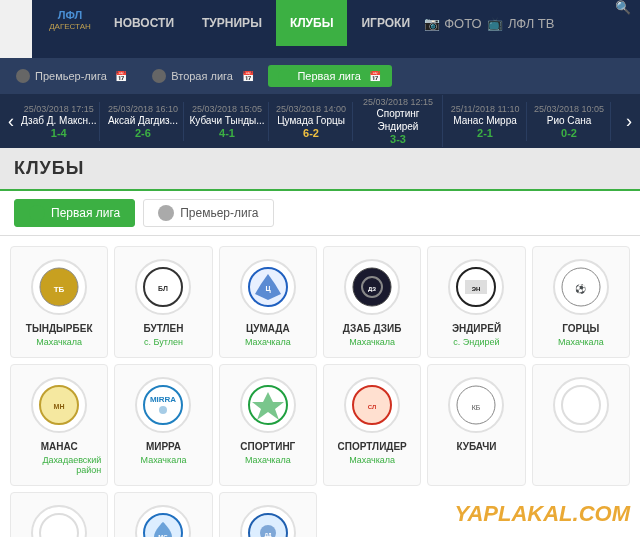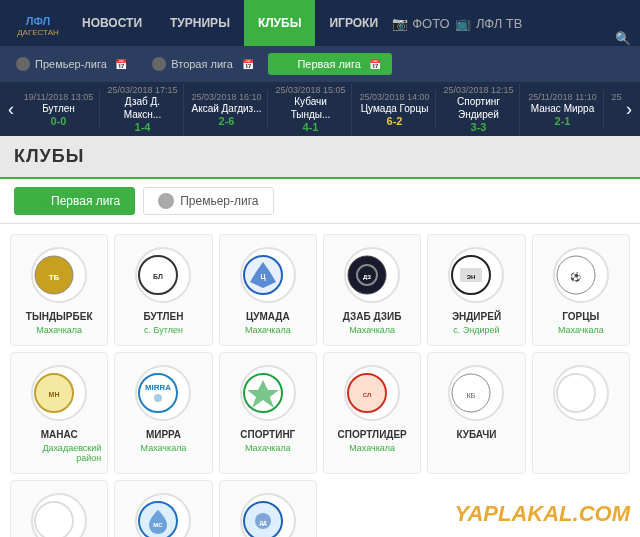--- a/index.html
+++ b/index.html
@@ -1,19 +1,19 @@
 <!DOCTYPE html>
 <html><head>
   <meta charset="utf-8">
   <style>
     * { box-sizing: border-box; margin: 0; padding: 0; }
     body { font-family: Arial, sans-serif; background: #f0f0f0; width: 640px; overflow-x: hidden; }
 
     
-    .header { background: #1a2a4a; display: flex; align-items: flex-end; height: 46px; padding: 0 8px; }
+    .header { background: #1a2a4a; display: flex; align-items: flex-start; height: 58px; padding: 0 8px; margin-left: 32px; }
     .logo { width: 60px; height: 40px; display: flex; align-items: center; justify-content: center; }
     .logo-text { color: #4a8fd4; font-weight: bold; font-size: 11px; line-height: 1.1; text-align: center; }
     .logo-sub { color: #c0a050; font-size: 8px; }
     .nav { display: flex; flex: 1; }
     .nav-item { padding: 12px 14px; height: 46px; display: flex; align-items: center; color: #ccc; font-size: 12px; font-weight: bold; cursor: pointer; text-transform: uppercase; }
     .nav-item:hover, .nav-item.active { background: #3cb043; color: white; }
     .nav-item.active { background: #3cb043; }
     .nav-icon-btn { color: #aaa; font-size: 13px; cursor: pointer; display: flex; align-items: center; gap: 4px; }
 
     
@@ -42,21 +42,21 @@
     .league-tabs { background: white; padding: 8px 14px; display: flex; gap: 8px; border-bottom: 1px solid #ddd; }
     .league-tab { display: flex; align-items: center; gap: 6px; padding: 5px 14px; border-radius: 3px; cursor: pointer; font-size: 12px; color: #555; border: 1px solid #ddd; }
     .league-tab.active { background: #3cb043; color: white; border-color: #3cb043; }
     .league-tab-icon { width: 16px; height: 16px; border-radius: 50%; background: #aaa; display: inline-block; }
     .league-tab-icon.green { background: #3cb043; }
 
     
     .clubs-container { background: white; padding: 10px; }
     .clubs-grid { display: grid; grid-template-columns: repeat(6, 1fr); gap: 6px; }
     .club-card { display: flex; flex-direction: column; align-items: center; padding: 12px 6px 10px; border: 1px solid #e8e8e8; border-radius: 4px; background: #fafafa; cursor: pointer; }
-    .club-logo { width: 56px; height: 56px; border-radius: 50%; border: 2px solid #e0e0e0; display: flex; align-items: center; margin-bottom: 8px; background: white; overflow: hidden; }
+    .club-logo { width: 56px; height: 56px; border-radius: 50%; border: 2px solid #e0e0e0; display: flex; align-items: center; justify-content: center; margin-bottom: 8px; background: white; overflow: hidden; }
     .club-logo svg { width: 42px; height: 42px; }
     .club-name { font-size: 10px; font-weight: bold; text-align: center; color: #333; text-transform: uppercase; line-height: 1.2; }
     .club-city { font-size: 9px; color: #3cb043; text-align: right; margin-top: 2px; }
 
     
     .watermark { position: fixed; bottom: 10px; right: 10px; color: #e8a020; font-size: 22px; font-weight: bold; font-style: italic; opacity: 0.9; pointer-events: none; }
   </style>
 </head>
 <body>
 
@@ -101,25 +101,20 @@
     <span class="tab-icon green"></span>
     <span>Первая лига</span>
     <span class="tab-calendar">📅</span>
   </div>
 </div>
 
 <div class="scores-row">
   <div class="arrow-btn">‹</div>
   <div class="scores-inner">
 
-    <div class="score-item">
-      <div class="score-date">19/11/2018 13:05</div>
-      <div class="score-teams">Бутлен</div>
-      <div class="score-result">0-0</div>
-    </div>
 
     <div class="score-item">
       <div class="score-date">25/03/2018 17:15</div>
       <div class="score-teams">Дзаб Д. Максн...</div>
       <div class="score-result">1-4</div>
     </div>
 
     <div class="score-item">
       <div class="score-date">25/03/2018 16:10</div>
       <div class="score-teams">Аксай Дагдиз...</div>

